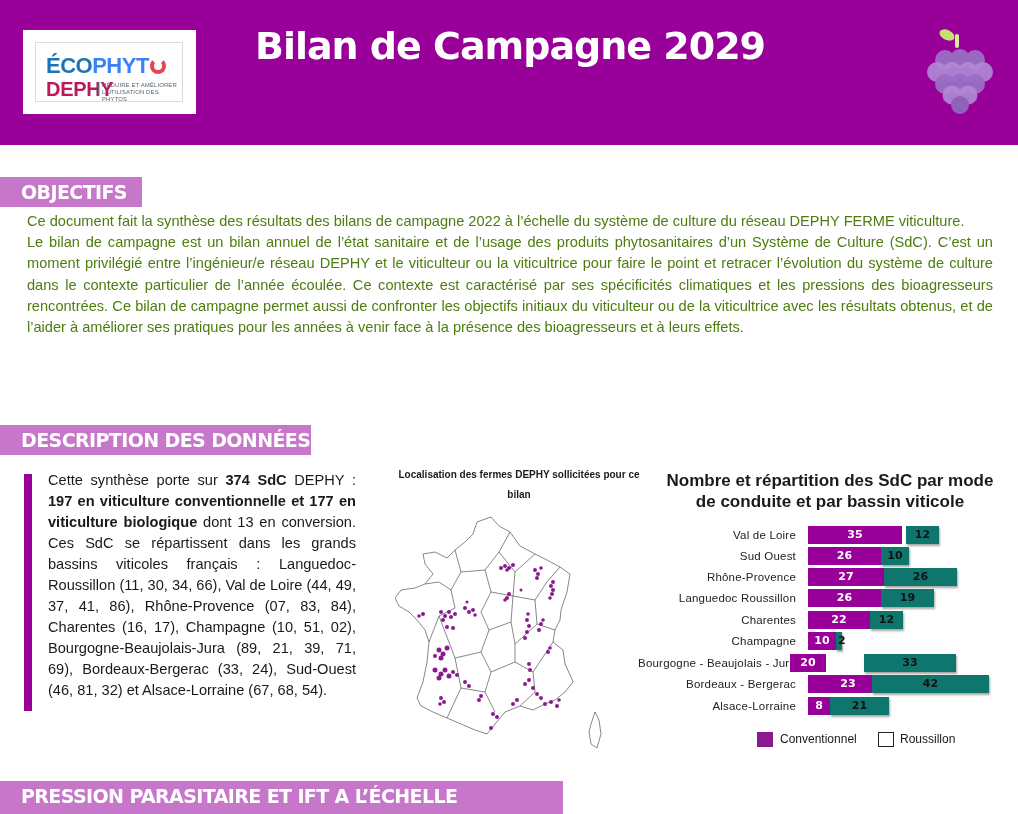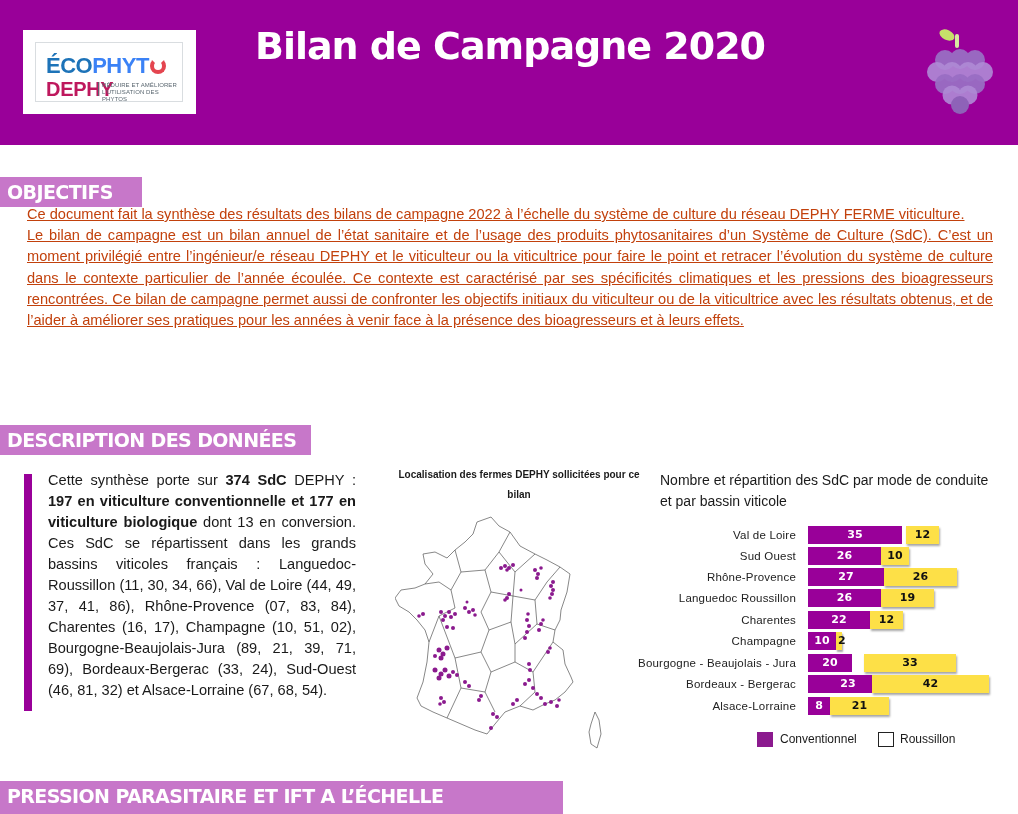--- a/index.html
+++ b/index.html
@@ -15,42 +15,42 @@
   .logo-ring { display: inline-block; width: 16px; height: 16px; border: 4px solid #e4454f; border-radius: 50%; border-top-color: transparent; vertical-align: -1px; margin-left: 1px; }
   .logo-dephy { position: absolute; left: 10px; top: 39px; font-size: 20px; font-weight: bold; color: #be185d; line-height: 15px; letter-spacing: -0.3px; }
   .logo-sep { position: absolute; left: 62px; top: 39px; width: 1px; height: 14px; background: #5a6770; }
   .logo-tag { position: absolute; left: 66px; top: 39px; font-size: 6px; line-height: 7px; color: #5a6770; letter-spacing: 0.1px; }
 
   .title { position: absolute; left: 230px; top: 22px; width: 560px; text-align: center; color: #ffffff; font-weight: bold; font-size: 38px; line-height: 48px; font-family: "DejaVu Sans", sans-serif; letter-spacing: -1px; }
   .subtitle { position: absolute; left: 230px; top: 80px; width: 560px; text-align: center; color: #ffffff; font-size: 25px; line-height: 34px; font-family: "DejaVu Sans", sans-serif; }
 
   .grape { position: absolute; left: 925px; top: 20px; width: 70px; height: 95px; }
 
-  .section-header { position: absolute; left: 0; background: #c777c9; color: #ffffff; font-weight: bold; font-size: 19px; line-height: 30px; padding-left: 7px; font-family: "DejaVu Sans", sans-serif; letter-spacing: -0.6px; }
+  .section-header { position: absolute; left: 0; background: #c777c9; color: #ffffff; font-weight: bold; font-size: 19px; line-height: 30px; padding-left: 21px; font-family: "DejaVu Sans", sans-serif; letter-spacing: -0.6px; }
   .sh-objectifs { top: 177px; width: 142px; }
   .sh-description { top: 425px; width: 311px; }
   .sh-pression { top: 781px; width: 563px; }
 
-  .para { position: absolute; left: 27px; top: 204px; width: 966px; font-size: 14.6px; line-height: 21.2px; text-align: justify; color: #c2410c; text-decoration: underline; }
+  .para { position: absolute; left: 27px; top: 211px; width: 966px; font-size: 14.6px; line-height: 21.2px; text-align: justify; color: #4d7c0f; }
   .para p { margin: 0; }
 
   .desc-bar { position: absolute; left: 24px; top: 474px; width: 8px; height: 237px; background: #990099; }
   .desc-text { position: absolute; left: 48px; top: 470px; width: 308px; font-size: 14.6px; line-height: 21px; text-align: justify; color: #1a1a1a; }
   .desc-text b { font-weight: bold; }
 
   .map-title { position: absolute; left: 390px; top: 465px; width: 258px; text-align: center; font-weight: bold; font-size: 10px; line-height: 20px; }
   .map { position: absolute; left: 395px; top: 512px; width: 230px; height: 240px; }
 
-  .chart-title { position: absolute; left: 660px; top: 470px; width: 340px; text-align: left; font-weight: normal; font-size: 14px; line-height: 21px; }
+  .chart-title { position: absolute; left: 660px; top: 470px; width: 340px; text-align: center; font-weight: bold; font-size: 17px; line-height: 21px; }
   .chart { position: absolute; left: 620px; top: 525px; width: 398px; height: 200px; }
   .chart-row { position: absolute; left: 0; height: 18px; width: 398px; }
   .chart-label { position: absolute; right: 222px; top: 0; font-size: 11.5px; line-height: 18px; color: #222; white-space: nowrap; letter-spacing: 0.2px; }
   .bar { position: absolute; top: 0; height: 18px; font-size: 11px; font-weight: bold; line-height: 18px; text-align: center; font-family: "DejaVu Sans", sans-serif; }
   .bar-conv { background: #990099; color: #ffffff; }
-  .bar-bio { background: #fde047; color: #111111; box-shadow: 1px 2px 2px rgba(0,0,0,0.35); }
+  .bar-bio { background: #0f766e; color: #111111; box-shadow: 1px 2px 2px rgba(0,0,0,0.35); }
   .bar-bio.small { text-align: left; padding-left: 2px; overflow: visible; }
 
   .legend { position: absolute; left: 757px; top: 731px; height: 16px; font-size: 12px; line-height: 16px; }
   .legend-item { position: absolute; top: 0; white-space: nowrap; }
   .legend-swatch { position: absolute; top: 1px; width: 16px; height: 15px; }
   .legend-label { position: absolute; top: 0; }
 </style>
 </head>
 <body>
 
@@ -60,21 +60,21 @@
       <div class="logo-eco"><span class="c1">ÉCO</span><span class="c2">PHYT</span><span class="logo-ring"></span></div>
       <div class="logo-dephy">DEPHY</div>
       <div class="logo-sep"></div>
       <div class="logo-tag">
         <div>RÉDUIRE ET AMÉLIORER</div>
         <div>L'UTILISATION DES PHYTOS</div>
       </div>
     </div>
   </div>
 
-  <div class="title">Bilan de Campagne 2020</div>
+  <div class="title">Bilan de Campagne 2029</div>
 
   <svg class="grape" viewBox="0 0 70 95">
     <ellipse cx="22" cy="15" rx="8" ry="5" fill="#c6e06a" transform="rotate(25 22 15)"></ellipse>
     <rect x="30" y="14" width="4" height="14" rx="2" fill="#d8e9a0"></rect>
     <g fill="#9a6ec4" opacity="0.95">
       <circle cx="20" cy="40" r="10"></circle>
         <circle cx="35" cy="39" r="10"></circle>
         <circle cx="50" cy="40" r="10"></circle>
     </g>
     <g fill="#b08bd6" opacity="0.9">
@@ -223,21 +223,21 @@
     <span class="bar bar-conv" style="left:188px;width:62px">22</span>
     <span class="bar bar-bio" style="left:250px;width:33px">12</span>
   </div>
   <div class="chart-row" style="top:107px">
     <span class="chart-label">Champagne</span>
     <span class="bar bar-conv" style="left:188px;width:28px">10</span>
     <span class="bar bar-bio small" style="left:216px;width:6px">2</span>
   </div>
   <div class="chart-row" style="top:129px">
     <span class="chart-label">Bourgogne - Beaujolais - Jura</span>
-    <span class="bar bar-conv" style="left:188px;width:44px">20</span>
+    <span class="bar bar-conv" style="left:170px;width:36px">20</span>
     <span class="bar bar-bio" style="left:244px;width:92px">33</span>
   </div>
   <div class="chart-row" style="top:150px">
     <span class="chart-label">Bordeaux - Bergerac</span>
     <span class="bar bar-conv" style="left:188px;width:80px">23</span>
     <span class="bar bar-bio" style="left:252px;width:117px">42</span>
   </div>
   <div class="chart-row" style="top:172px">
     <span class="chart-label">Alsace-Lorraine</span>
     <span class="bar bar-conv" style="left:188px;width:22px">8</span>

